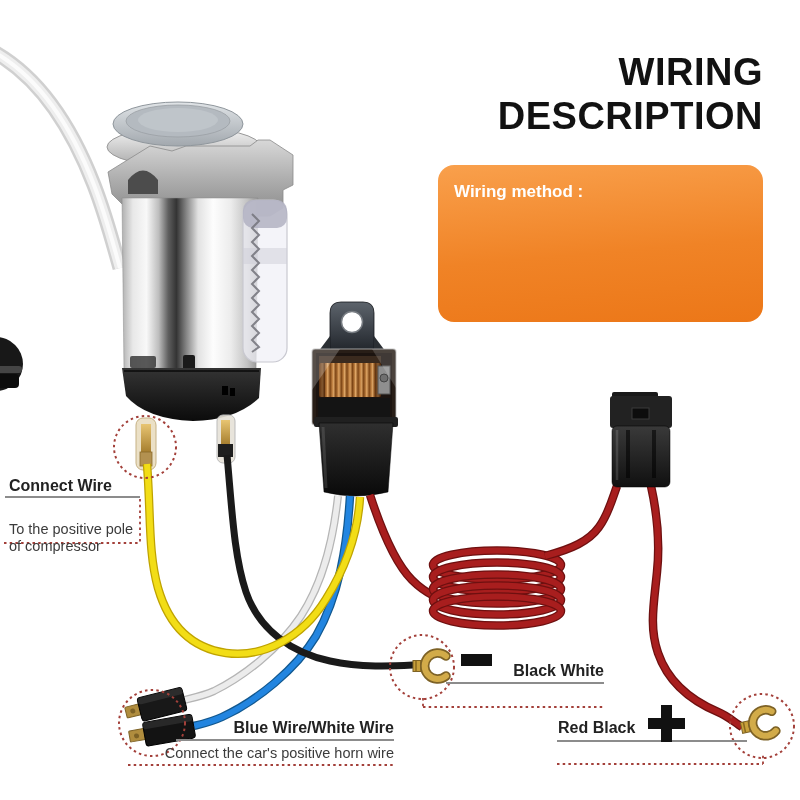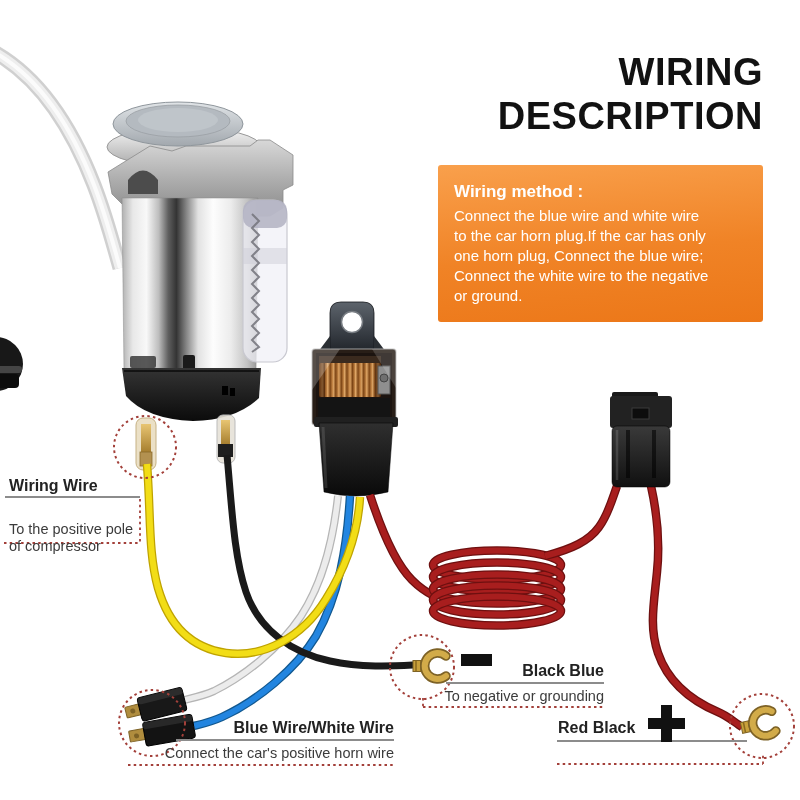--- a/index.html
+++ b/index.html
@@ -3,21 +3,21 @@
 <meta charset="utf-8">
 <style>
   html,body{margin:0;padding:0;background:#fff;}
   #canvas{position:relative;width:800px;height:800px;background:#ffffff;overflow:hidden;
           font-family:"Liberation Sans", sans-serif;}
   #gfx{position:absolute;left:0;top:0;}
   .pre{white-space:pre-line;}
   .abs{position:absolute;}
   .title{right:37px;top:50px;text-align:right;font-size:38px;line-height:44px;
          font-weight:bold;color:#121212;letter-spacing:.5px;}
-  .info-box{left:438px;top:165px;width:325px;height:157px;border-radius:3px;
+  .info-box{left:438px;top:165px;width:325px;height:157px;border-radius:16px;
             background:linear-gradient(175deg,#f9a04c 0%,#f08326 55%,#ec7718 100%);
             box-sizing:border-box;padding:17px 14px 0 16px;color:#ffffff;}
   .info-heading{font-weight:bold;font-size:17px;margin-bottom:4px;}
   .info-body{font-size:15px;line-height:20px;}
   .wire-name{font-weight:bold;font-size:16px;color:#222222;}
   .wire-desc{font-size:14.5px;line-height:17px;color:#3b3b3b;}
   .ta-r{text-align:right;}
 </style>
 </head>
 <body>
@@ -256,32 +256,26 @@
 
   <rect x="461" y="654" width="31" height="12" fill="#111111"></rect>
   <path d="M661,705 h11 v13 h13 v11 h-13 v13 h-11 v-13 h-13 v-11 h13 z" fill="#111111"></path>
 </svg>
 
 <div class="abs title pre">WIRING
 DESCRIPTION</div>
 
 <div class="abs info-box">
   <div class="info-heading">Wiring method :</div>
-  <div class="info-body pre">Connect the blue wire and white wire
-to the car horn plug.If the car has only
-one horn plug, Connect the blue wire;
-Connect the white wire to the negative
-or ground.</div>
 </div>
 
-<div class="abs wire-name" style="left:9px;top:477px;">Wiring Wire</div>
+<div class="abs wire-name" style="left:9px;top:477px;">Connect Wire</div>
 <div class="abs wire-desc pre" style="left:9px;top:521px;">To the positive pole
 of compressor</div>
 
 <div class="abs wire-desc ta-r" style="right:406px;top:745px;">Connect the car's positive horn wire</div>
 <div class="abs wire-name ta-r" style="right:406px;top:719px;">Blue Wire/White Wire</div>
 
-<div class="abs wire-name ta-r" style="right:196px;top:662px;">Black Blue</div>
-<div class="abs wire-desc ta-r" style="right:196px;top:688px;">To negative or grounding</div>
+<div class="abs wire-name ta-r" style="right:196px;top:662px;">Black White</div>
 
 <div class="abs wire-name" style="left:558px;top:719px;">Red Black</div>
 
 </div>
 
 </body></html>

